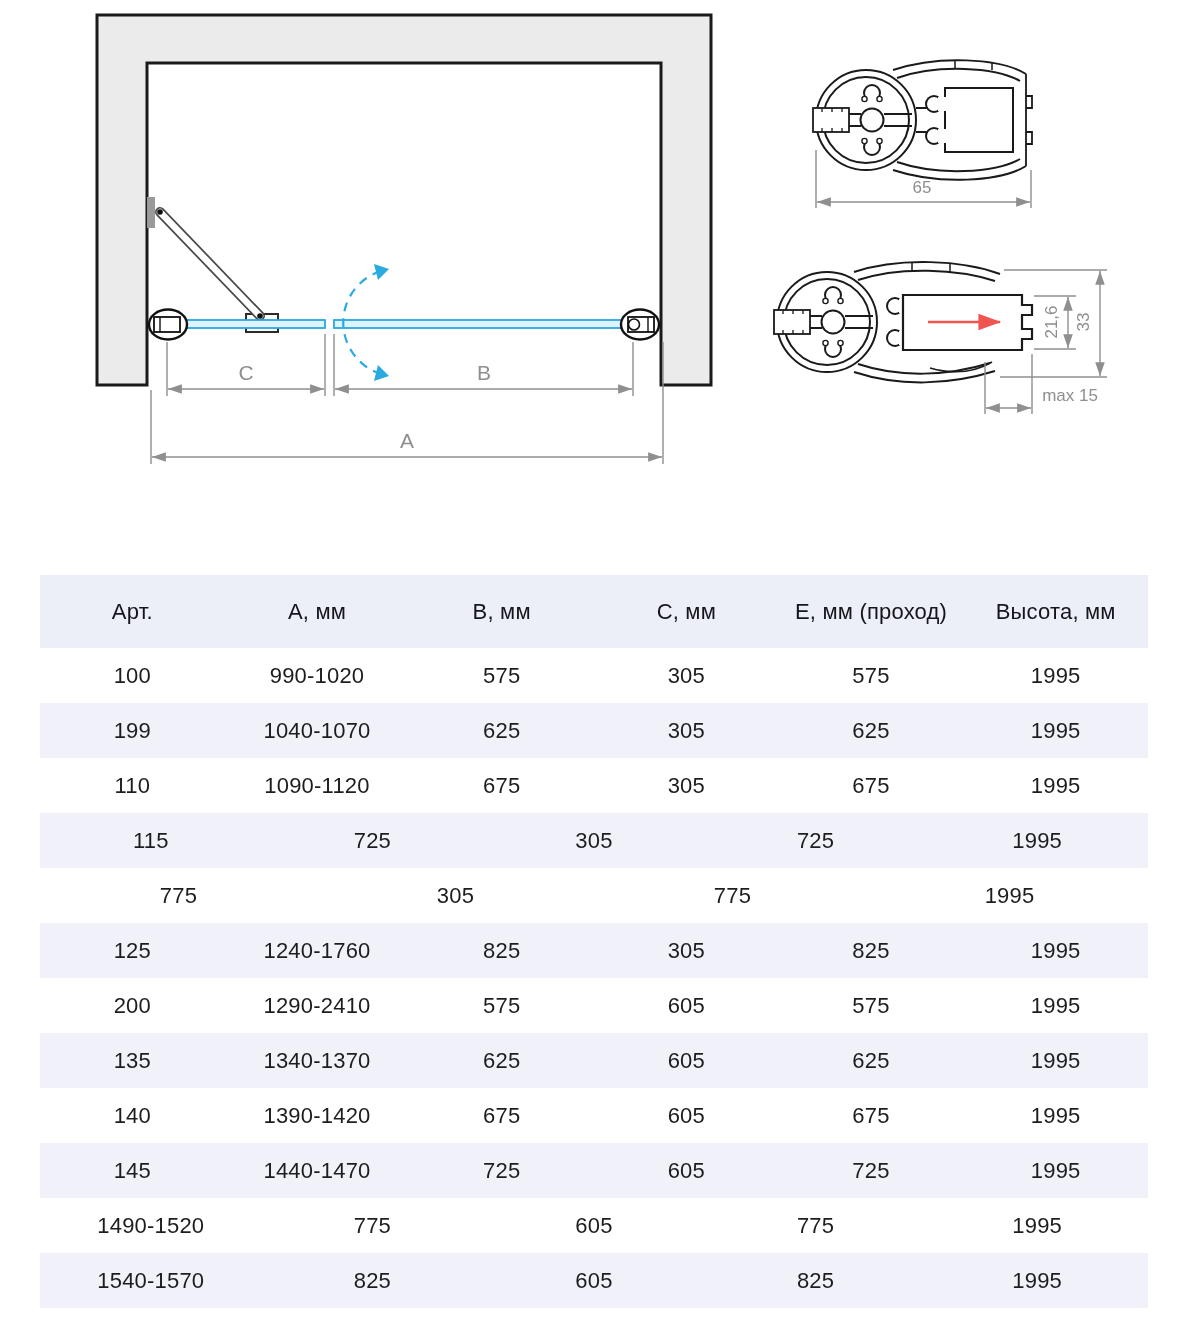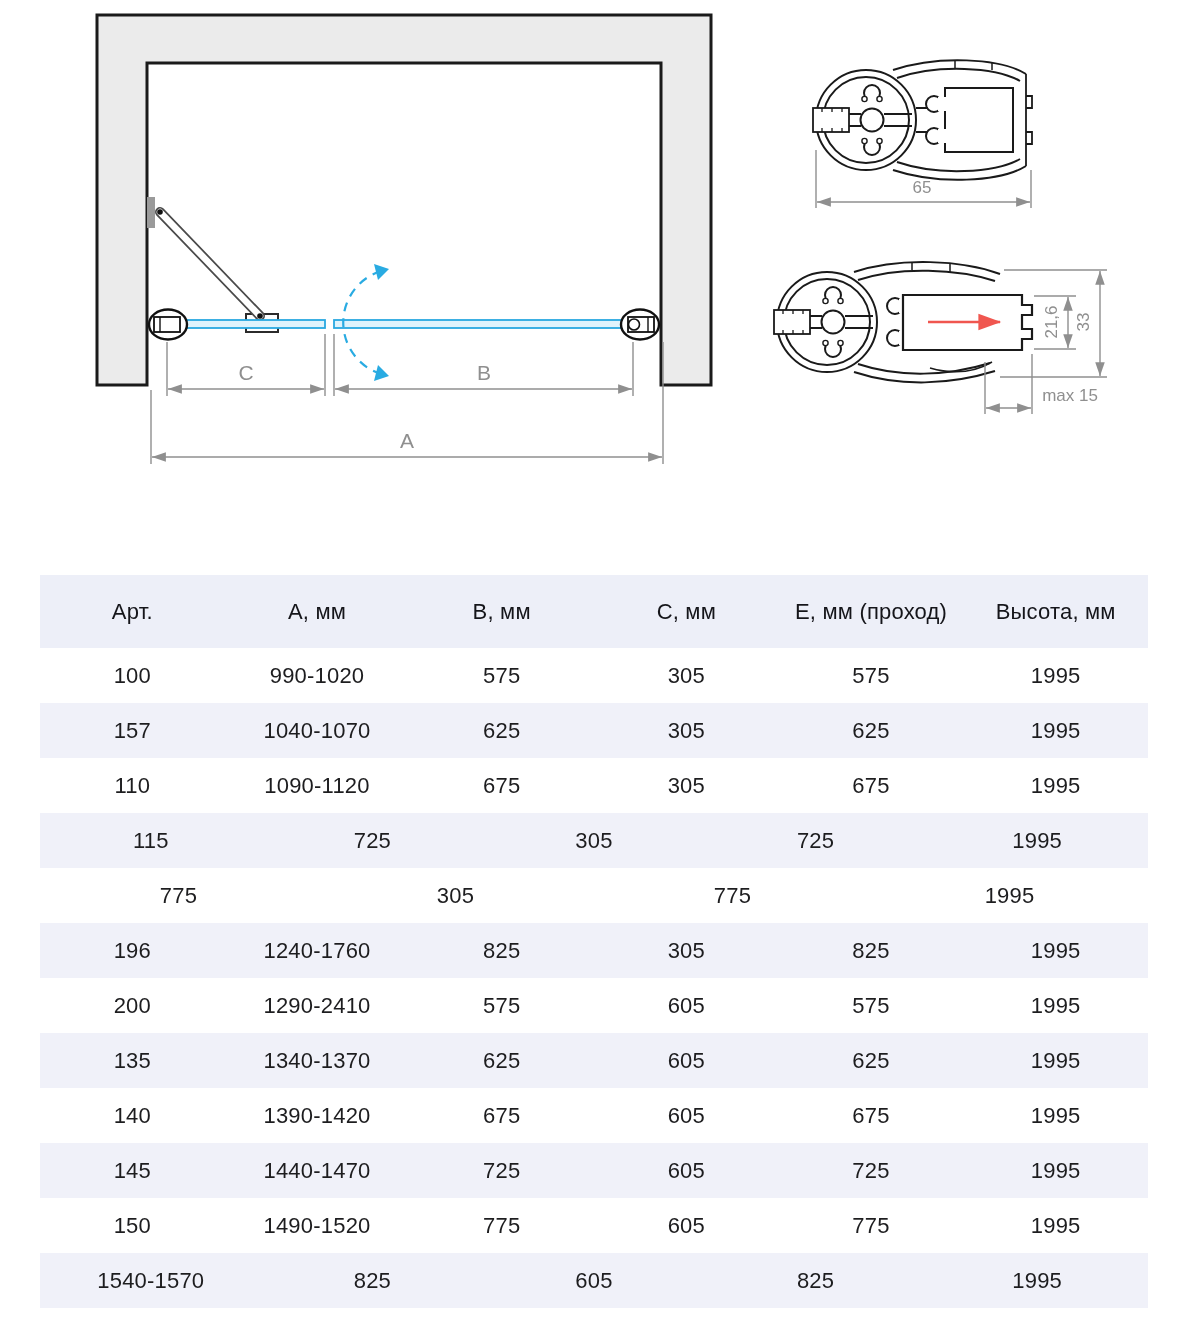--- a/index.html
+++ b/index.html
@@ -195,21 +195,21 @@
 
   <div class="t-row">
     <div class="t-cell">100</div>
     <div class="t-cell">990-1020</div>
     <div class="t-cell">575</div>
     <div class="t-cell">305</div>
     <div class="t-cell">575</div>
     <div class="t-cell">1995</div>
   </div>
   <div class="t-row">
-    <div class="t-cell">157</div>
+    <div class="t-cell">199</div>
     <div class="t-cell">1040-1070</div>
     <div class="t-cell">625</div>
     <div class="t-cell">305</div>
     <div class="t-cell">625</div>
     <div class="t-cell">1995</div>
   </div>
   <div class="t-row">
     <div class="t-cell">110</div>
     <div class="t-cell">1090-1120</div>
     <div class="t-cell">675</div>
@@ -224,21 +224,21 @@
     <div class="t-cell">725</div>
     <div class="t-cell">1995</div>
   </div>
   <div class="t-row">
     <div class="t-cell">775</div>
     <div class="t-cell">305</div>
     <div class="t-cell">775</div>
     <div class="t-cell">1995</div>
   </div>
   <div class="t-row">
-    <div class="t-cell">196</div>
+    <div class="t-cell">125</div>
     <div class="t-cell">1240-1760</div>
     <div class="t-cell">825</div>
     <div class="t-cell">305</div>
     <div class="t-cell">825</div>
     <div class="t-cell">1995</div>
   </div>
   <div class="t-row">
     <div class="t-cell">200</div>
     <div class="t-cell">1290-2410</div>
     <div class="t-cell">575</div>
@@ -264,21 +264,20 @@
   </div>
   <div class="t-row">
     <div class="t-cell">145</div>
     <div class="t-cell">1440-1470</div>
     <div class="t-cell">725</div>
     <div class="t-cell">605</div>
     <div class="t-cell">725</div>
     <div class="t-cell">1995</div>
   </div>
   <div class="t-row">
-    <div class="t-cell">150</div>
     <div class="t-cell">1490-1520</div>
     <div class="t-cell">775</div>
     <div class="t-cell">605</div>
     <div class="t-cell">775</div>
     <div class="t-cell">1995</div>
   </div>
   <div class="t-row">
     <div class="t-cell">1540-1570</div>
     <div class="t-cell">825</div>
     <div class="t-cell">605</div>

